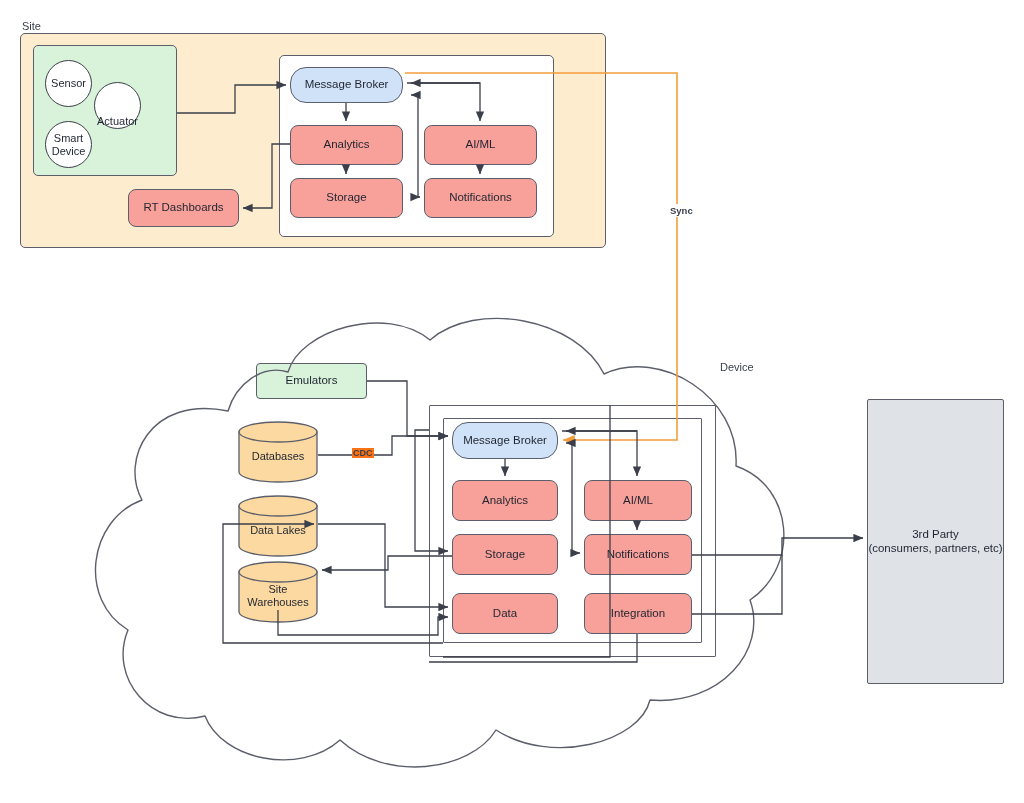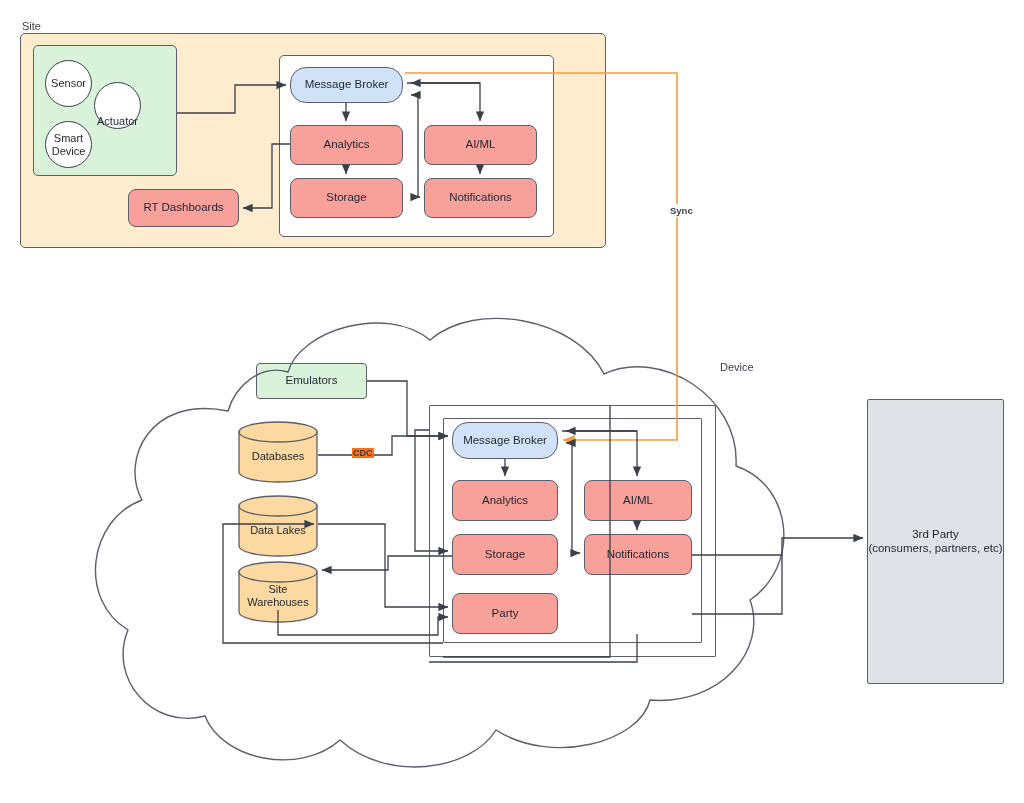--- a/index.html
+++ b/index.html
@@ -214,21 +214,24 @@
   <div class="node box-red" style="left:584px; top:480px; width:108px; height:41px;">
     <span>AI/ML</span>
   </div>
   <div class="node box-red" style="left:452px; top:534px; width:106px; height:41px;">
     <span>Storage</span>
   </div>
   <div class="node box-red" style="left:584px; top:534px; width:108px; height:41px;">
     <span>Notifications</span>
   </div>
   <div class="node box-red" style="left:452px; top:593px; width:106px; height:41px;">
-    <span>Party</span>
+    <span>Data</span>
+  </div>
+  <div class="node box-red" style="left:584px; top:593px; width:108px; height:41px;">
+    <span>Integration</span>
   </div>
 
   <div class="node box-grey" style="left:867px; top:399px; width:137px; height:285px; flex-direction:column;">
     <span>3rd Party</span>
     <span>(consumers, partners, etc)</span>
   </div>
 
   <svg class="layer">
     <defs>
       <marker id="ah" markerWidth="9" markerHeight="9" refX="7.4" refY="3.2" orient="auto" markerUnits="strokeWidth">

